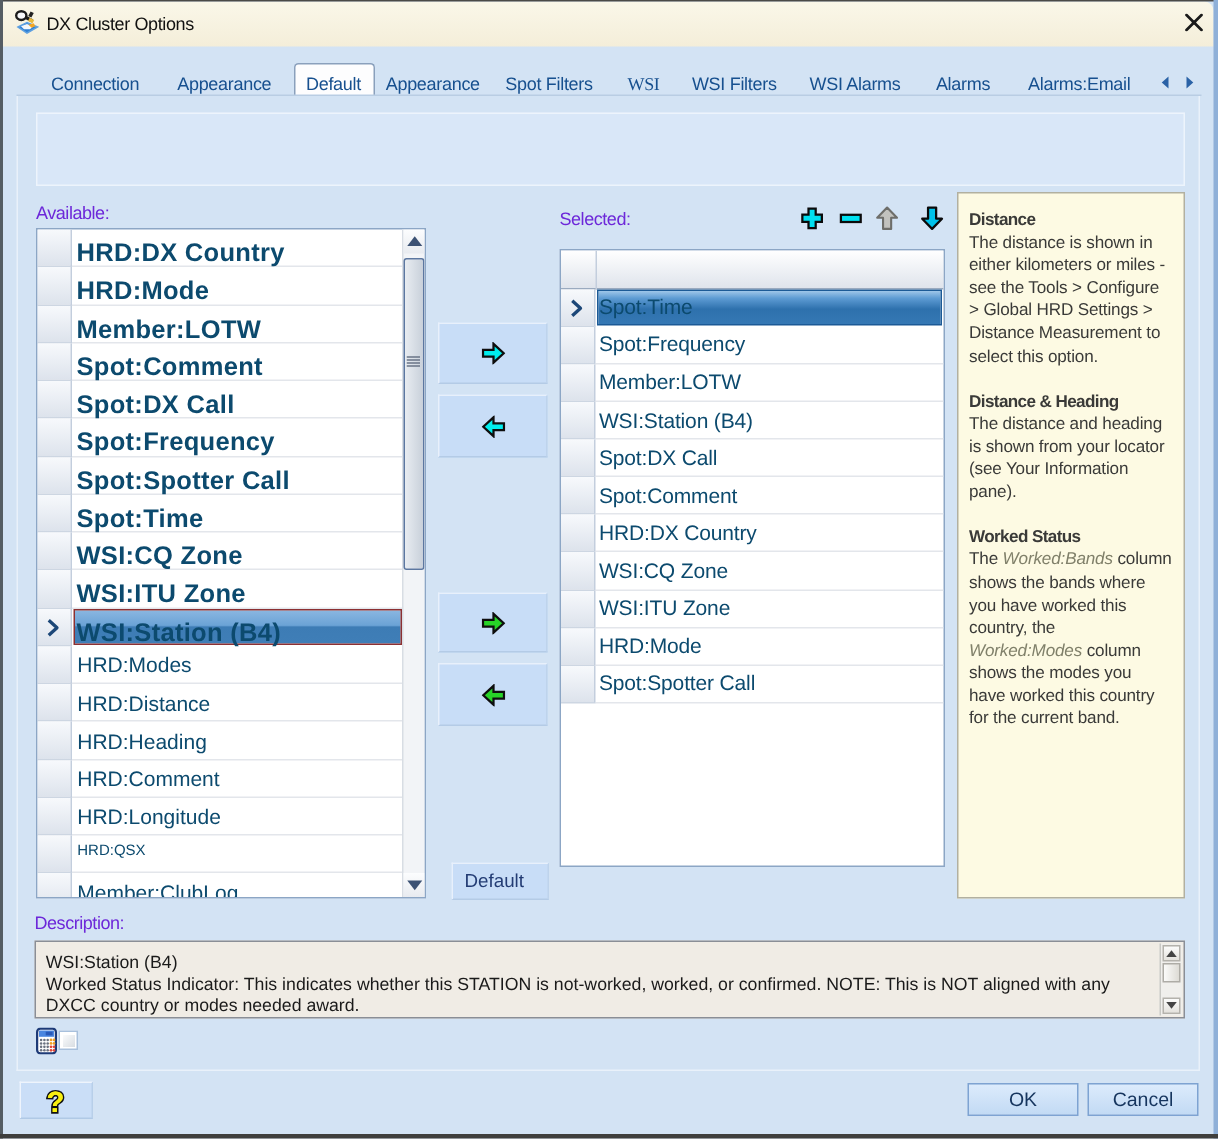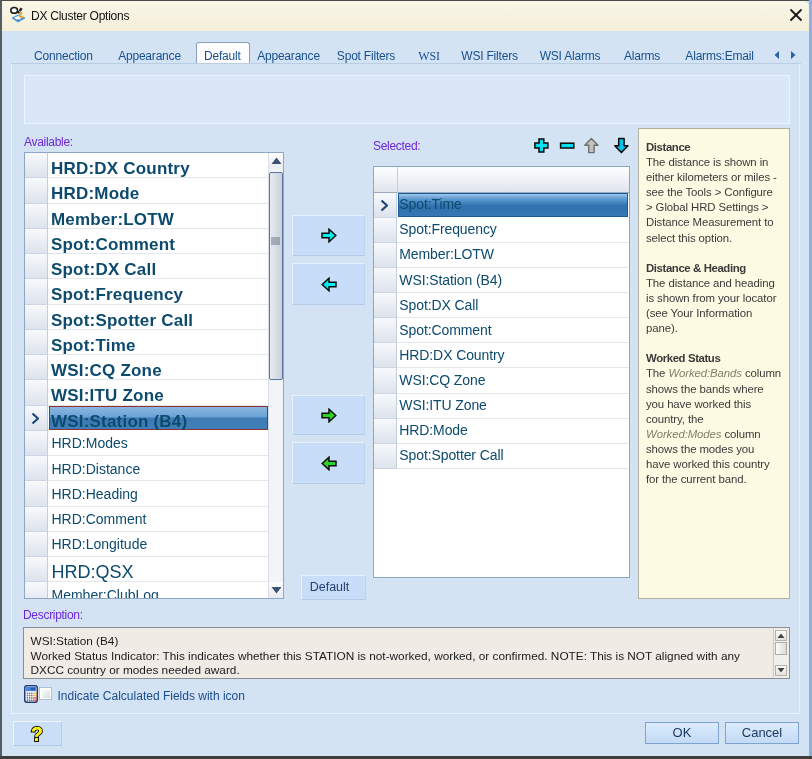--- a/index.html
+++ b/index.html
@@ -101,21 +101,21 @@
 <div class="sep" style="left:23px;top:352.50px;width:220px;"></div>
 <div class="itxt" style="left:26.5px;top:332.85px;font-size:14px;">HRD:Heading</div>
 <div class="rowhdr" style="left:0px;top:353.50px;width:23px;height:25.25px;"></div>
 <div class="sep" style="left:23px;top:377.75px;width:220px;"></div>
 <div class="itxt" style="left:26.5px;top:358.10px;font-size:14px;">HRD:Comment</div>
 <div class="rowhdr" style="left:0px;top:378.75px;width:23px;height:25.25px;"></div>
 <div class="sep" style="left:23px;top:403.00px;width:220px;"></div>
 <div class="itxt" style="left:26.5px;top:383.35px;font-size:14px;">HRD:Longitude</div>
 <div class="rowhdr" style="left:0px;top:404.00px;width:23px;height:25.25px;"></div>
 <div class="sep" style="left:23px;top:428.25px;width:220px;"></div>
-<div class="itxt" style="left:26.5px;top:408.60px;font-size:18px;">HRD:QSX</div>
+<div class="itxt" style="left:26.5px;top:408.60px;font-size:10px;">HRD:QSX</div>
 <div class="rowhdr" style="left:0px;top:429.25px;width:23px;height:25.25px;"></div>
 
 <div class="itxt" style="left:26.5px;top:433.85px;font-size:14px;">Member:ClubLog</div>
 <div style="position:absolute;left:243px;top:0;width:15px;height:445px;background:#f2f4f7;border-left:1px solid #d8dde4;box-sizing:border-box;"></div>
 <div style="position:absolute;left:244px;top:0;width:14px;height:16px;background:linear-gradient(#fcfdfe,#e8ebf0);"></div>
 <svg style="position:absolute;left:246px;top:4px" width="11" height="8" viewBox="0 0 11 8">
         <polygon points="5.5,0.5 10.5,7 0.5,7" fill="#3c5274"></polygon>
       </svg>
 <div style="position:absolute;left:243.5px;top:19px;width:14px;height:208px;background:linear-gradient(90deg,#e8ecf1,#c8d0da);border:1px solid #5c77a0;border-radius:2px;box-sizing:border-box;"></div>
 <svg style="position:absolute;left:246px;top:84px" width="9" height="9" viewBox="0 0 9 9">
@@ -241,21 +241,20 @@
 <g fill="#e04838">
 <circle cx="10" cy="12.9" r="0.9"></circle>
         <circle cx="12" cy="12.9" r="0.9"></circle>
 <circle cx="10" cy="15.2" r="0.9"></circle>
         <circle cx="12" cy="15.2" r="0.9"></circle>
 </g>
     </svg>
 <div class="abs" style="left:39px;top:687px;width:13px;height:13px;border:1px solid #a8c0dc;background:#fff;box-sizing:border-box;">
       <div style="position:absolute;left:1.5px;top:1.5px;width:8px;height:8px;background:linear-gradient(135deg,#fafbfc,#d8dde2);"></div>
     </div>
-<div class="abs" style="left:57.5px;top:688.5px;font-size:12px;color:#1a4d8e;white-space:nowrap;">Indicate Calculated Fields with icon</div>
 <div class="abs" style="left:13px;top:721px;width:49px;height:25px;background:#cadef7;
 border-top:1px solid #eef4fc;border-left:1px solid #eef4fc;border-right:1px solid #b8cfe9;border-bottom:1px solid #b0c9e6;box-sizing:border-box;"></div>
 <svg class="abs" style="left:24.5px;top:722px" width="24" height="24" viewBox="0 0 24 24">
 <text x="12" y="19" text-anchor="middle" font-family="Liberation Sans, sans-serif" font-size="19.5" font-weight="bold" fill="#f8ef10" stroke="#101010" stroke-width="2.2" paint-order="stroke">?</text>
 <text x="12" y="19" text-anchor="middle" font-family="Liberation Sans, sans-serif" font-size="19.5" font-weight="bold" fill="#f8ef10">?</text>
     </svg>
 <div class="btn" style="left:645px;top:722px;width:74px;height:22px;line-height:20px;">OK</div>
 <div class="btn" style="left:725px;top:722px;width:74px;height:22px;line-height:20px;">Cancel</div>
 </div>
 <div class="abs" style="left:0;top:0;width:812px;height:1px;background:#4a4a48;"></div>

